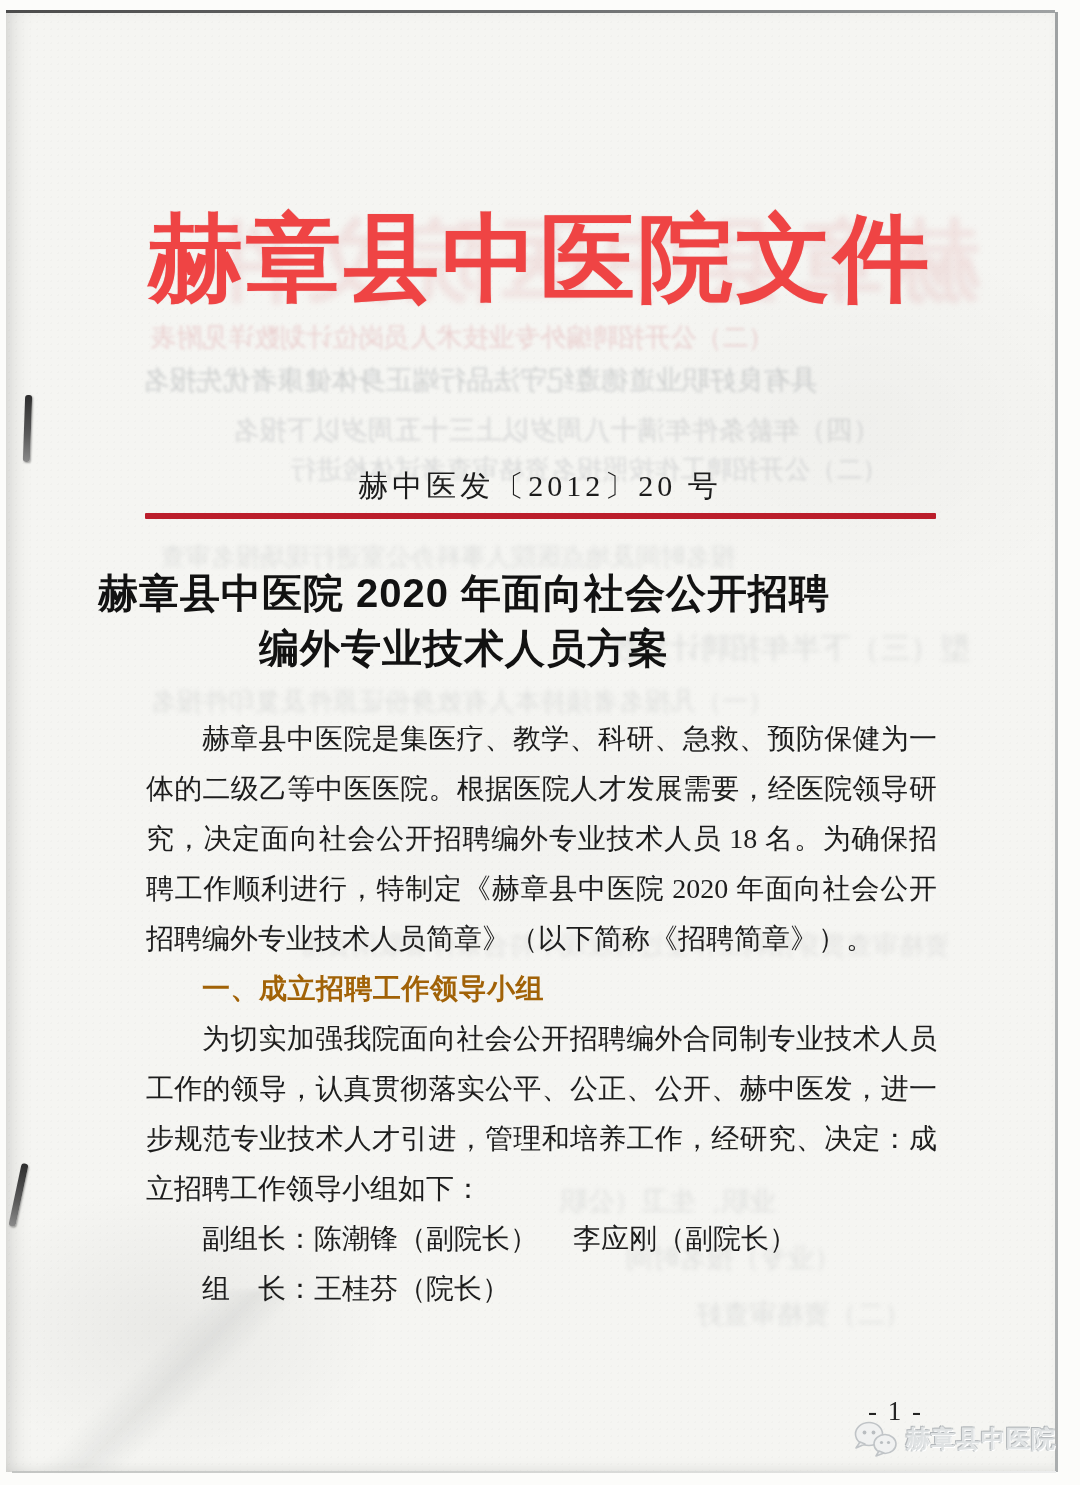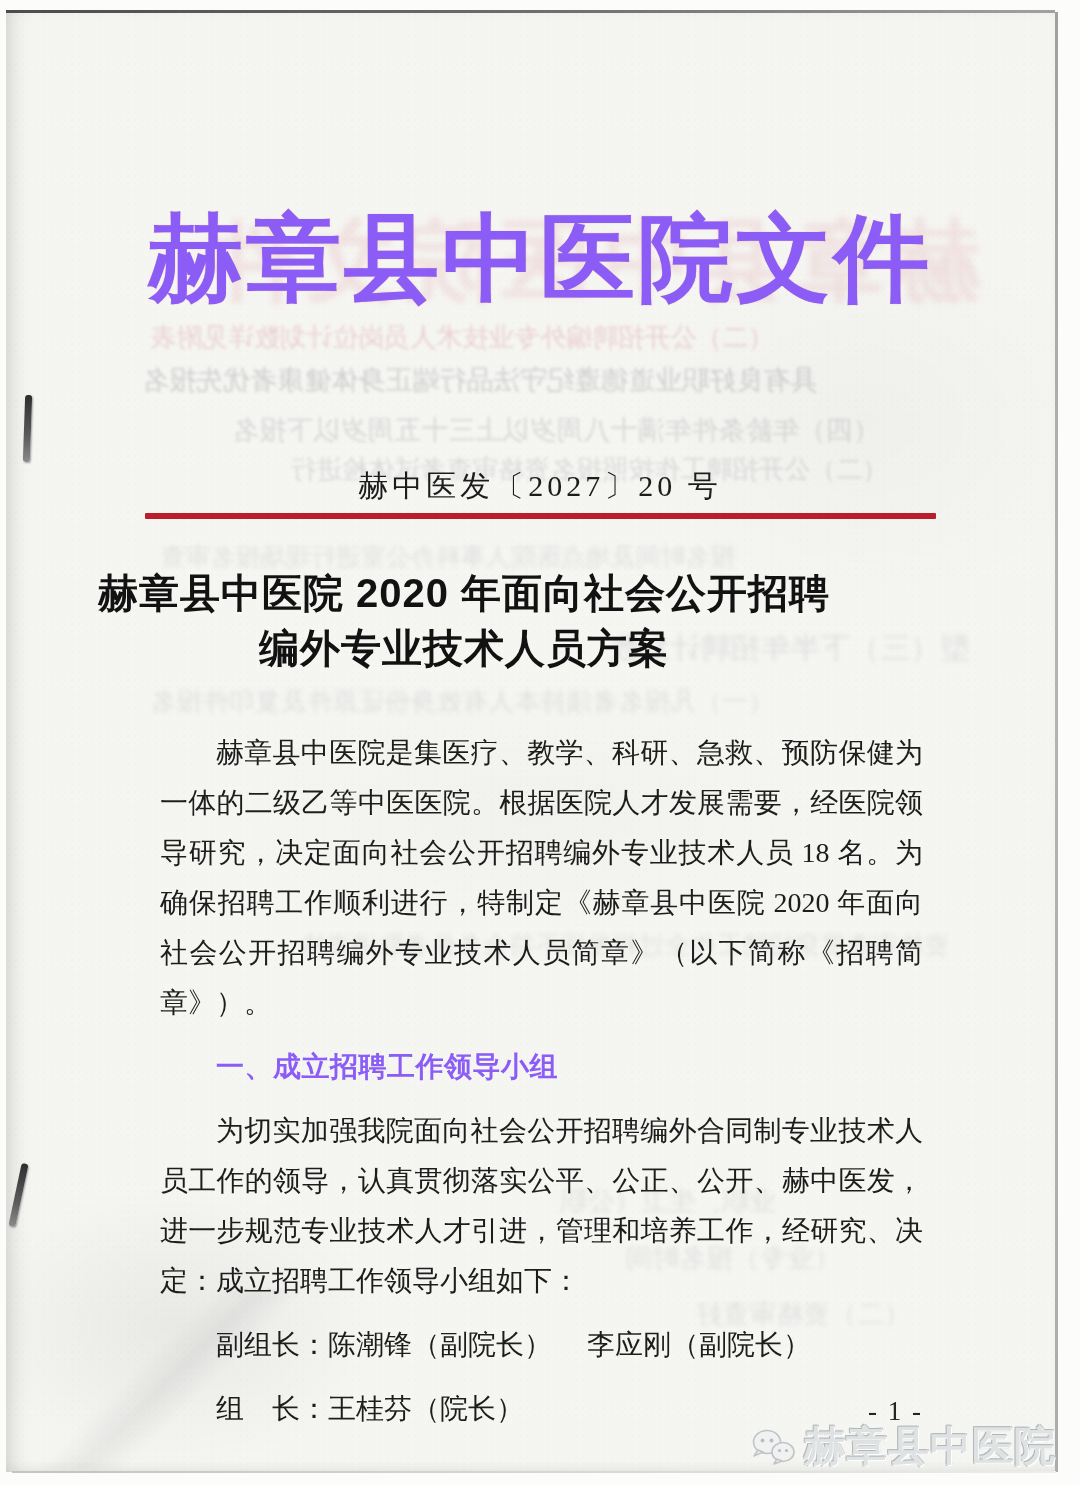--- a/index.html
+++ b/index.html
@@ -48,53 +48,53 @@
   .g-row5{left:610px;top:628px;font-size:30px;color:rgba(72,78,88,0.13);filter:blur(2px);}
   .g-row6{left:150px;top:684px;font-size:26px;color:rgba(78,84,94,0.12);filter:blur(2px);}
   .g-row7{left:300px;top:928px;font-size:26px;color:rgba(78,84,94,0.11);filter:blur(2px);}
   .g-row8{left:560px;top:1183px;font-size:27px;color:rgba(78,84,94,0.13);filter:blur(2px);}
   .g-row9{left:625px;top:1240px;font-size:27px;color:rgba(78,84,94,0.12);filter:blur(2px);}
   .g-row10{left:695px;top:1296px;font-size:27px;color:rgba(78,84,94,0.12);filter:blur(2px);}
   
   .masthead{
     position:absolute;left:0;top:196px;width:1080px;z-index:2;
     text-align:center;font-size:95px;font-weight:bold;letter-spacing:3px;
-    color:#8b5cf6;font-family:"Liberation Serif","DejaVu Serif",serif;
+    color:#ef4444;font-family:"Liberation Serif","DejaVu Serif",serif;
     text-shadow:0 0 1px rgba(201,54,66,0.4);
   }
   .doc-number{
     position:absolute;left:0;top:466px;width:1080px;z-index:2;
     text-align:center;font-size:30px;letter-spacing:4px;color:#1c1c1c;
   }
   .red-rule{position:absolute;left:145px;top:513px;width:791px;height:6px;z-index:2;
     background:#bb1e2b;border-radius:1px;}
   .doc-title{
     position:absolute;left:0;top:566px;width:928px;z-index:2;
     text-align:center;font-size:40px;line-height:55px;font-weight:bold;color:#121212;
     font-family:"Liberation Sans","DejaVu Sans",sans-serif;letter-spacing:1px;
   }
   .body-block{
     position:absolute;left:146px;top:714px;width:791px;z-index:2;
     font-size:28px;line-height:50px;color:#1d1d1d;
   }
-  .body-block p{margin:14px;text-align:justify;}
+  .body-block p{margin:0;text-align:justify;}
   .para{text-indent:2em;}
-  .heading{text-indent:2em;font-weight:bold;color:#8b5cf6;
+  .heading{text-indent:2em;font-weight:bold;color:#a16207;
     font-family:"Liberation Sans","DejaVu Sans",sans-serif;letter-spacing:0.5px;}
   .name-line{text-indent:2em;}
   .page-number{
     position:absolute;left:868px;top:1396px;z-index:2;
     font-size:27px;letter-spacing:2px;color:#242424;
   }
   
   .watermark{position:absolute;right:24px;top:1419px;z-index:2;
     display:flex;align-items:center;gap:7px;}
   .wm-icon{display:block;}
   .wm-text{
-    font-size:41px;font-weight:bold;letter-spacing:1px;
+    font-size:24px;font-weight:bold;letter-spacing:1px;
     font-family:Liberation Sans, sans-serif;
     color:#dfe2e3;
     text-shadow:1px 1px 0 #ffffff,-1px -1px 0 #b2b6b9,1px -1px 0 #c6cacc,-1px 1px 0 #c6cacc;
   }
 </style>
 </head>
 <body>
 
 <div class="canvas">
 
@@ -115,21 +115,21 @@
   <div class="ghost g-row7">资格审查贯穿招聘工作全过程发现不符合条件者取消资格</div>
   <div class="ghost g-row8">业职、生卫（公职</div>
   <div class="ghost g-row9">（业专）报名时间</div>
   <div class="ghost g-row10">（二）资格审查好</div>
 
   <div class="staple staple-top"></div>
   <div class="staple staple-bottom"></div>
 
   <div class="masthead">赫章县中医院文件</div>
 
-  <div class="doc-number">赫中医发〔2027〕20 号</div>
+  <div class="doc-number">赫中医发〔2012〕20 号</div>
 
   <div class="red-rule"></div>
 
   <div class="doc-title">
     <div>赫章县中医院 2020 年面向社会公开招聘</div>
     <div>编外专业技术人员方案</div>
   </div>
 
   <div class="body-block">
     <p class="para">赫章县中医院是集医疗、教学、科研、急救、预防保健为一体的二级乙等中医医院。根据医院人才发展需要，经医院领导研究，决定面向社会公开招聘编外专业技术人员 18 名。为确保招聘工作顺利进行，特制定《赫章县中医院 2020 年面向社会公开招聘编外专业技术人员简章》（以下简称《招聘简章》）。</p>

